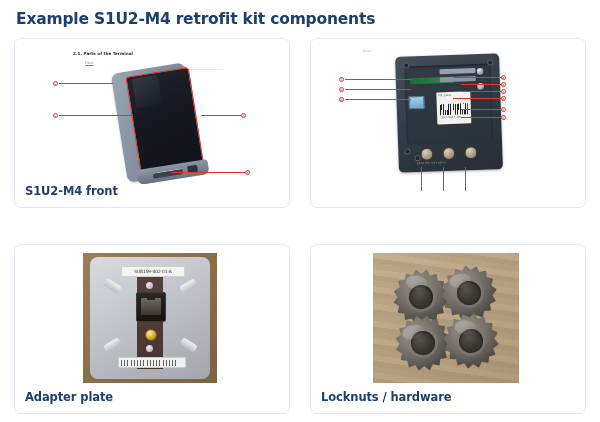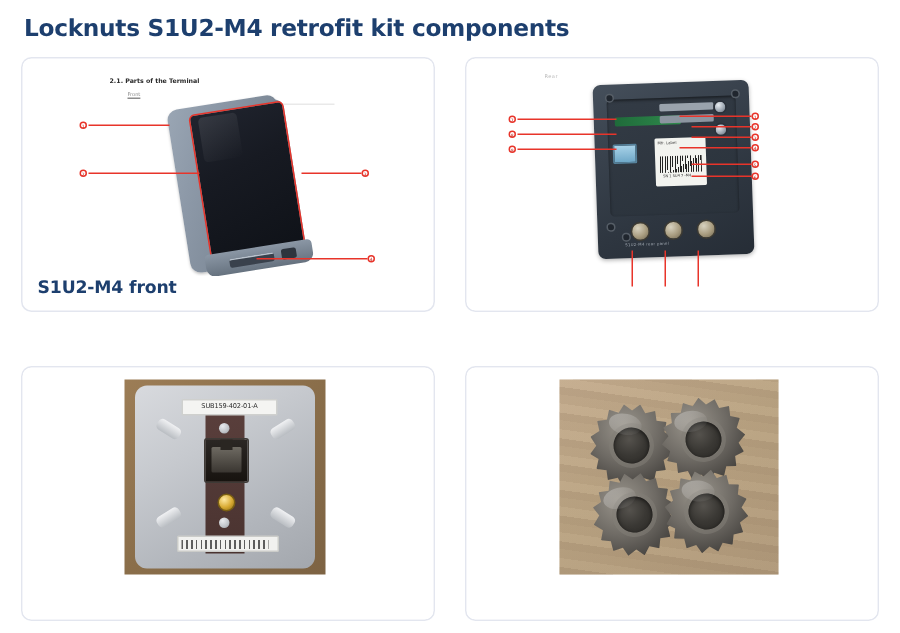--- a/index.html
+++ b/index.html
@@ -426,21 +426,21 @@
     width: 22px; height: 14px;
     background: linear-gradient(140deg, rgba(255,255,255,0.30), rgba(255,255,255,0));
     border-radius: 50%;
   }
 </style>
 </head>
 <body>
 
 <div class="page">
 
-  <div class="page-title">Locknuts S1U2-M4 retrofit kit components</div>
+  <div class="page-title">Example S1U2-M4 retrofit kit components</div>
 
   <div class="grid">
 
     <div class="card">
       <div class="card-figure">
         <div class="fig1">
 
           <div class="doc-head" style="left:58px; top:12px;">2.1.  Parts of the Terminal</div>
           <div class="doc-sub" style="left:70px; top:22px;">Front</div>
           <div class="hrule" style="left:150px; top:30px; width:58px;"></div>
@@ -571,20 +571,21 @@
               <div class="standoff" style="left:14px; top:84px; transform:rotate(-32deg);"></div>
               <div class="standoff" style="left:90px; top:84px; transform:rotate(32deg);"></div>
 
               <div class="strip3">
                 <div class="strip3-teeth"></div>
               </div>
             </div>
           </div>
         </div>
       </div>
+      <div class="card-caption">Adapter plate</div>
     </div>
 
     <div class="card">
       <div class="card-figure">
         <div class="fig4">
           <div class="photo4">
 
             <div class="nut" style="left:20px; top:16px; transform:rotate(12deg);">
               <div class="nut-star"></div>
               <div class="nut-hole"></div>
@@ -605,16 +606,17 @@
 
             <div class="nut" style="left:70px; top:60px; transform:rotate(6deg);">
               <div class="nut-star"></div>
               <div class="nut-hole"></div>
               <div class="nut-shine"></div>
             </div>
 
           </div>
         </div>
       </div>
+      <div class="card-caption">Locknuts / hardware</div>
     </div>
 
   </div>
 </div>
 
 </body></html>

